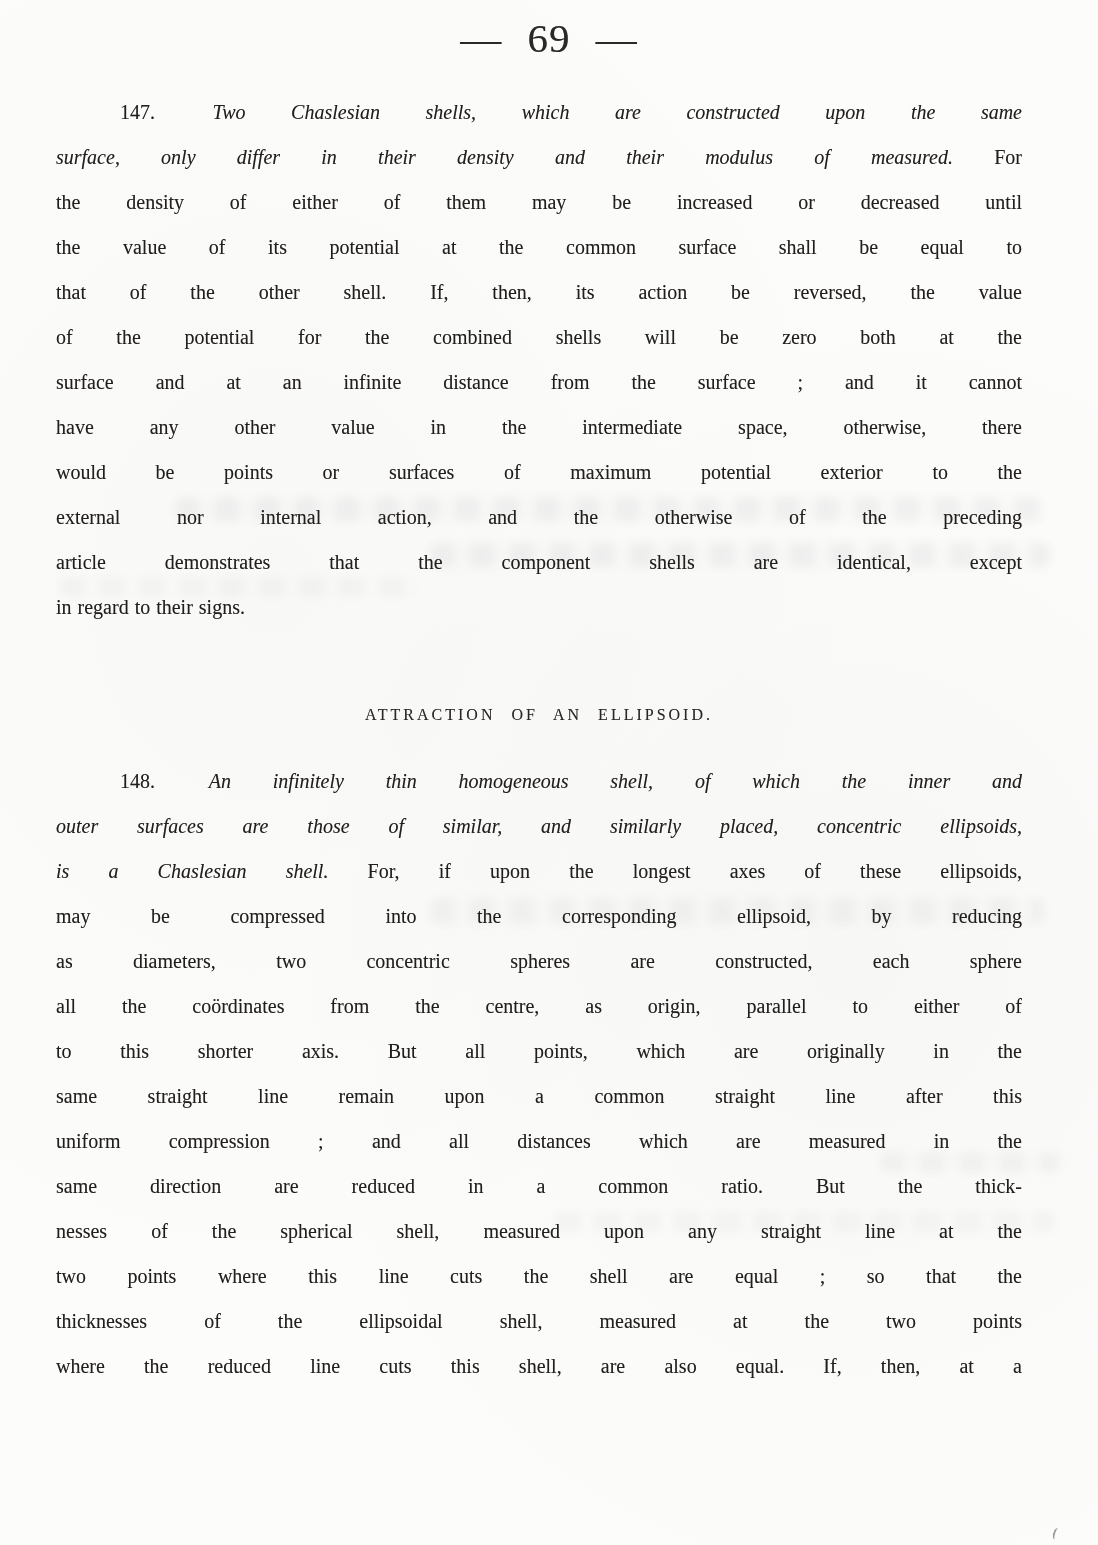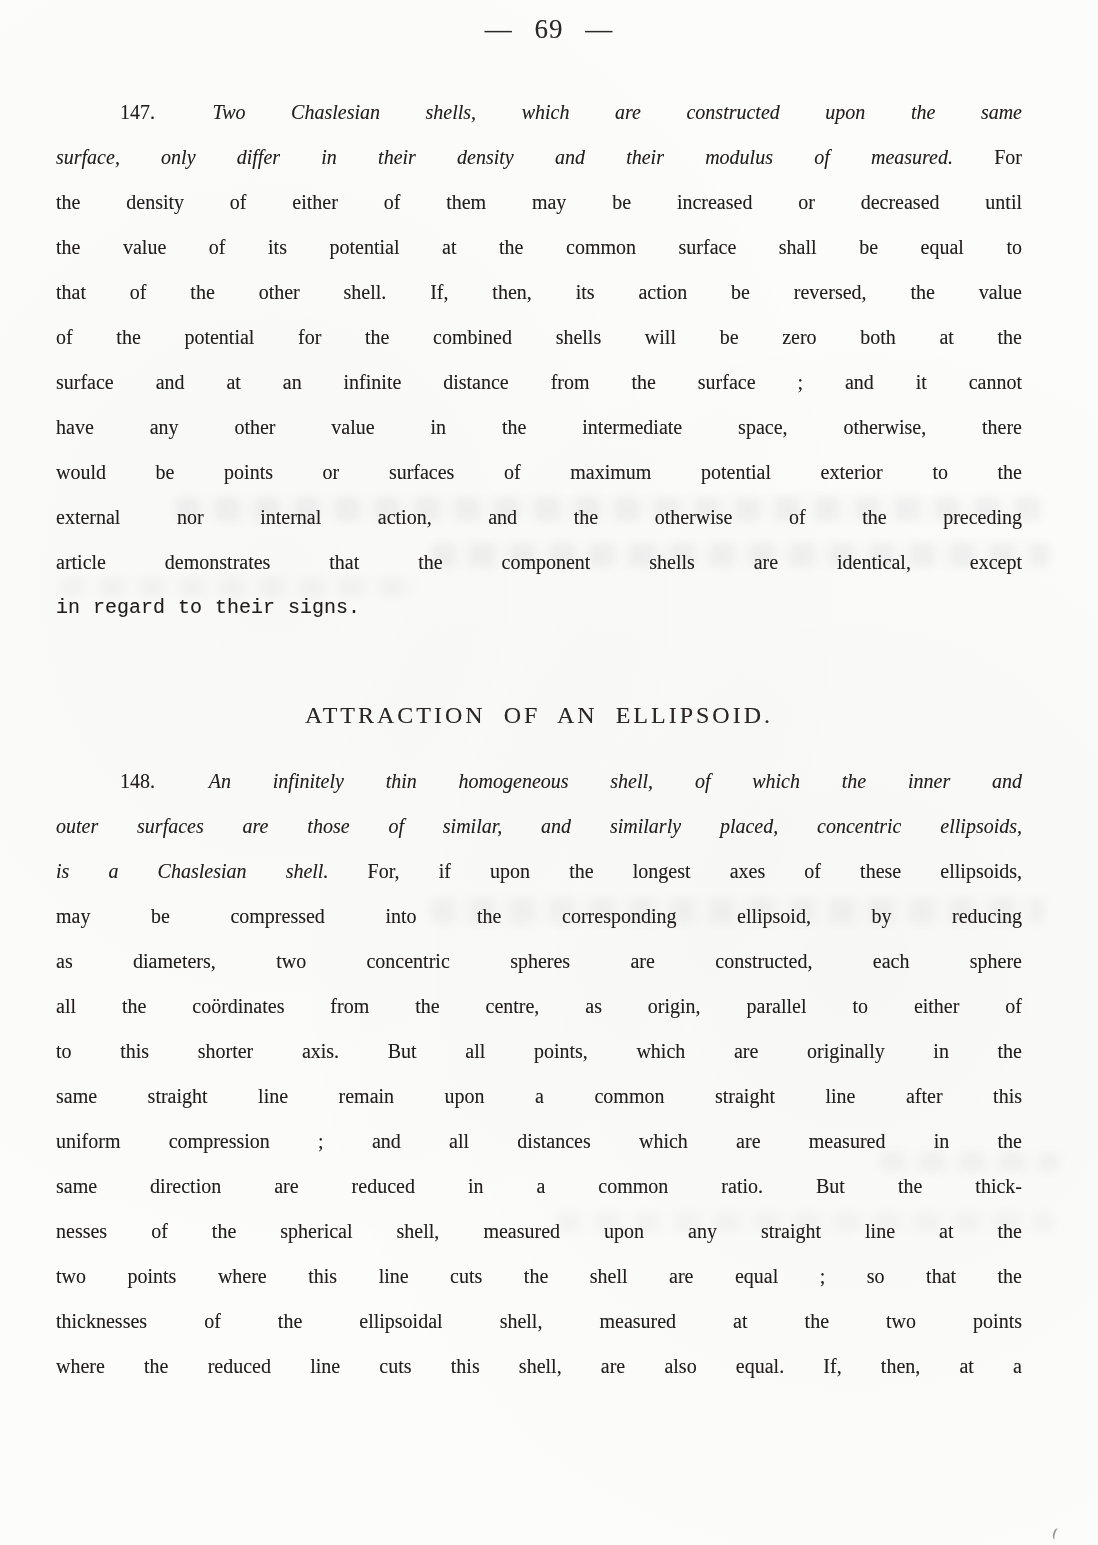--- a/index.html
+++ b/index.html
@@ -44,21 +44,21 @@
     border-radius: 50%;
     transform: rotate(16deg);
     z-index: 2;
   }
 
   .page-header {
     position: absolute;
     top: 14px; left: 0;
     width: 100%;
     text-align: center;
-    font-size: 27px;
+    font-size: 41px;
     letter-spacing: 1px;
     word-spacing: 14px;
     color: #2b2926;
     z-index: 1;
     text-shadow: 0 0 0.6px rgba(40,37,34,0.35);
   }
 
   .text-column {
     position: absolute;
     left: 56px; top: 90px;
@@ -69,32 +69,32 @@
   .line {
     height: 45px;
     line-height: 45px;
     font-size: 20px;
     text-align: justify;
     text-align-last: justify;
     word-spacing: 1px;
     text-shadow: 0 0 0.6px rgba(40,37,34,0.35);
   }
   .line.indent { padding-left: 64px; }
-  .line.flush { text-align: left; text-align-last: left; font-family: Liberation Mono, monospace; }
+  .line.flush { text-align: left; text-align-last: left; }
 
   .seg.italic { font-style: italic; }
   .seg.roman  { font-style: normal; }
   .seg.number { font-style: normal; margin-right: 12px; }
 
   .section-heading {
     margin-top: 68px;
     height: 34px;
     line-height: 34px;
     text-align: center;
-    font-size: 24px;
+    font-size: 16px;
     font-weight: normal;
     letter-spacing: 3px;
     word-spacing: 9px;
     color: #2a2724;
     text-shadow: 0 0 0.6px rgba(40,37,34,0.35);
   }
 
   .article-second { margin-top: 27px; }
 </style>
 </head>

